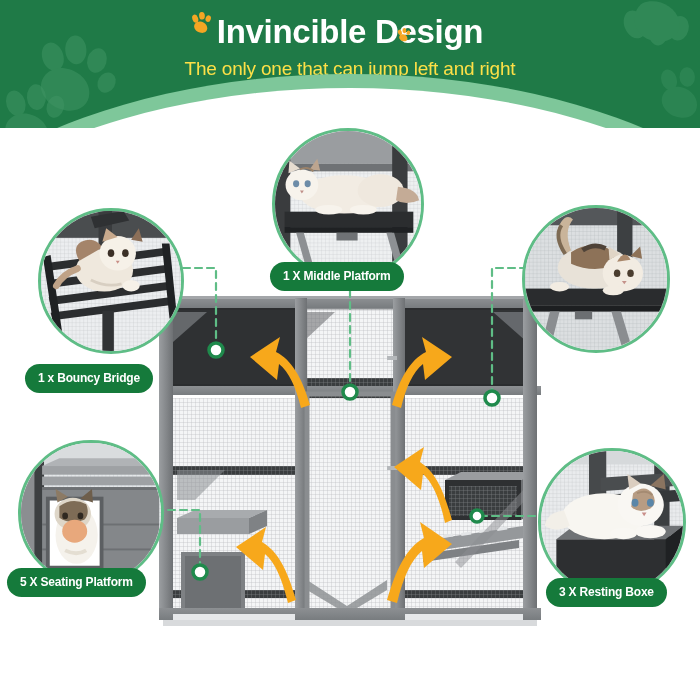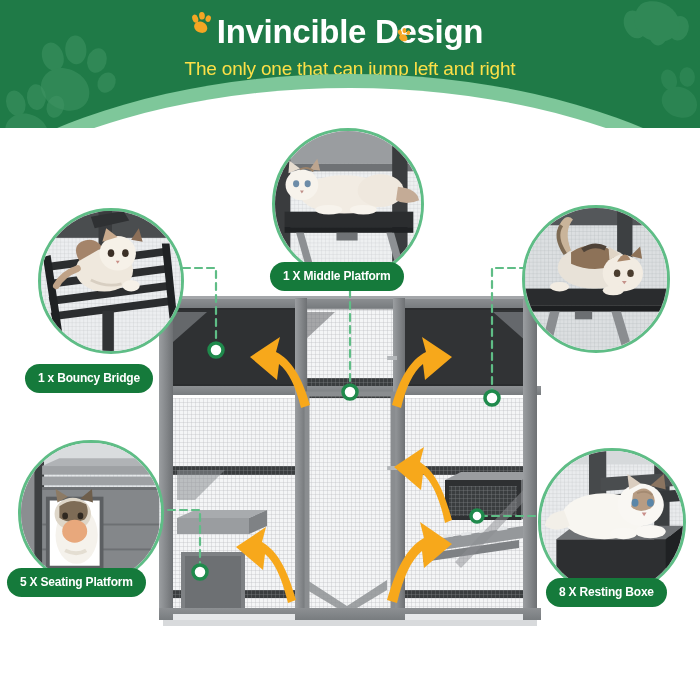--- a/index.html
+++ b/index.html
@@ -513,16 +513,16 @@
           <ellipse cx="98" cy="54" rx="3.6" ry="4.2" fill="#5a86a8"></ellipse>
           <ellipse cx="114" cy="54" rx="3.6" ry="4.2" fill="#5a86a8"></ellipse>
           <path d="M105 64 l5 0 l-2.5 4 z" fill="#c98f8a"></path>
           <path d="M100 44 q10 -4 16 2" stroke="#a58b72" stroke-width="2" fill="none"></path>
           <ellipse cx="114" cy="84" rx="16" ry="7" fill="#f9f7f3"></ellipse>
           <ellipse cx="86" cy="86" rx="14" ry="6" fill="#f9f7f3"></ellipse>
           <path d="M24 62 q-18 2 -20 16 q12 8 26 0 z" fill="#f2efe8"></path>
         </g>
       </svg>
     </div>
-    <div class="pill" style="left:8px; top:130px;">8 X Resting Boxe</div>
+    <div class="pill" style="left:8px; top:130px;">3 X Resting Boxe</div>
   </div>
 
 </div>
 
 </body></html>

